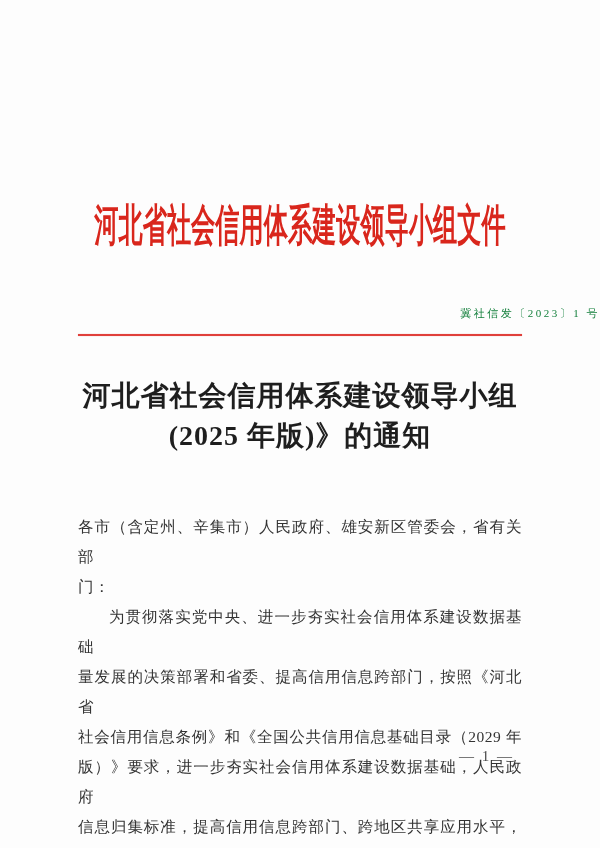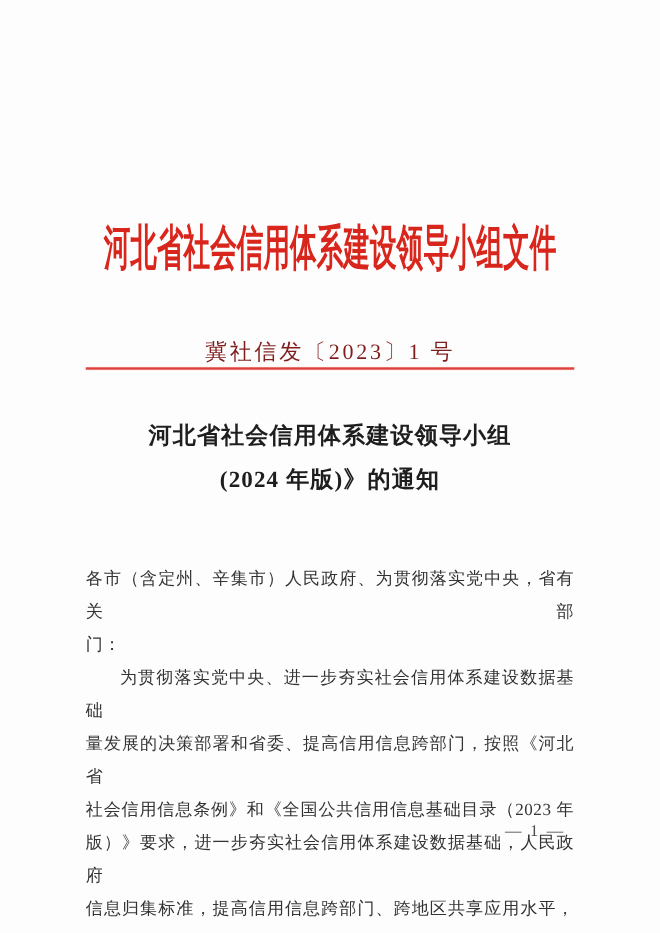--- a/index.html
+++ b/index.html
@@ -35,40 +35,40 @@
     white-space: nowrap;
     letter-spacing: 0;
     transform: scaleX(0.55);
     transform-origin: center center;
   }
   
   .doc-number {
     position: absolute;
     top: 306px; left: 0;
     width: 100%;
-    text-align: center;
-    font-size: 20px;
+    text-align: right;
+    font-size: 11px;
     letter-spacing: 2.5px;
-    color: #7f1d1d;
+    color: #15803d;
   }
   
   .red-line {
     position: absolute;
     top: 334px; left: 78px;
     width: 444px; height: 2px;
     background: var(--divider-red);
     box-shadow: 0 0 1px rgba(224, 64, 59, 0.6);
   }
   
   .doc-title {
     position: absolute;
     top: 376px; left: 0;
     width: 100%;
     text-align: center;
-    font-size: 21px;
+    font-size: 28px;
     font-weight: bold;
     line-height: 40px;
     letter-spacing: 1px;
     color: var(--title-text);
   }
   
   .body-text {
     position: absolute;
     top: 512px; left: 78px;
     width: 444px;
@@ -97,29 +97,29 @@
   <div class="banner-wrap">
     <div class="banner">河北省社会信用体系建设领导小组文件</div>
   </div>
 
   <div class="doc-number">冀社信发〔2023〕1 号</div>
 
   <div class="red-line"></div>
 
   <div class="doc-title">
     <div>河北省社会信用体系建设领导小组</div>
-    <div>(2024 年版)》的通知</div>
+    <div>(2025 年版)》的通知</div>
   </div>
 
   <div class="body-text">
-    <div class="jline">各市（含定州、辛集市）人民政府、为贯彻落实党中央，省有关部</div>
+    <div class="jline">各市（含定州、辛集市）人民政府、雄安新区管委会，省有关部</div>
     <div class="lline">门：</div>
     <div class="jline indent">为贯彻落实党中央、进一步夯实社会信用体系建设数据基础</div>
     <div class="jline">量发展的决策部署和省委、提高信用信息跨部门，按照《河北省</div>
-    <div class="jline">社会信用信息条例》和《全国公共信用信息基础目录（2023 年</div>
+    <div class="jline">社会信用信息条例》和《全国公共信用信息基础目录（2029 年</div>
     <div class="jline">版）》要求，进一步夯实社会信用体系建设数据基础，人民政府</div>
     <div class="jline">信息归集标准，提高信用信息跨部门、跨地区共享应用水平，经</div>
 
   </div>
 
   <div class="page-number">— 1 —</div>
 
 </div>
 
 </body></html>

